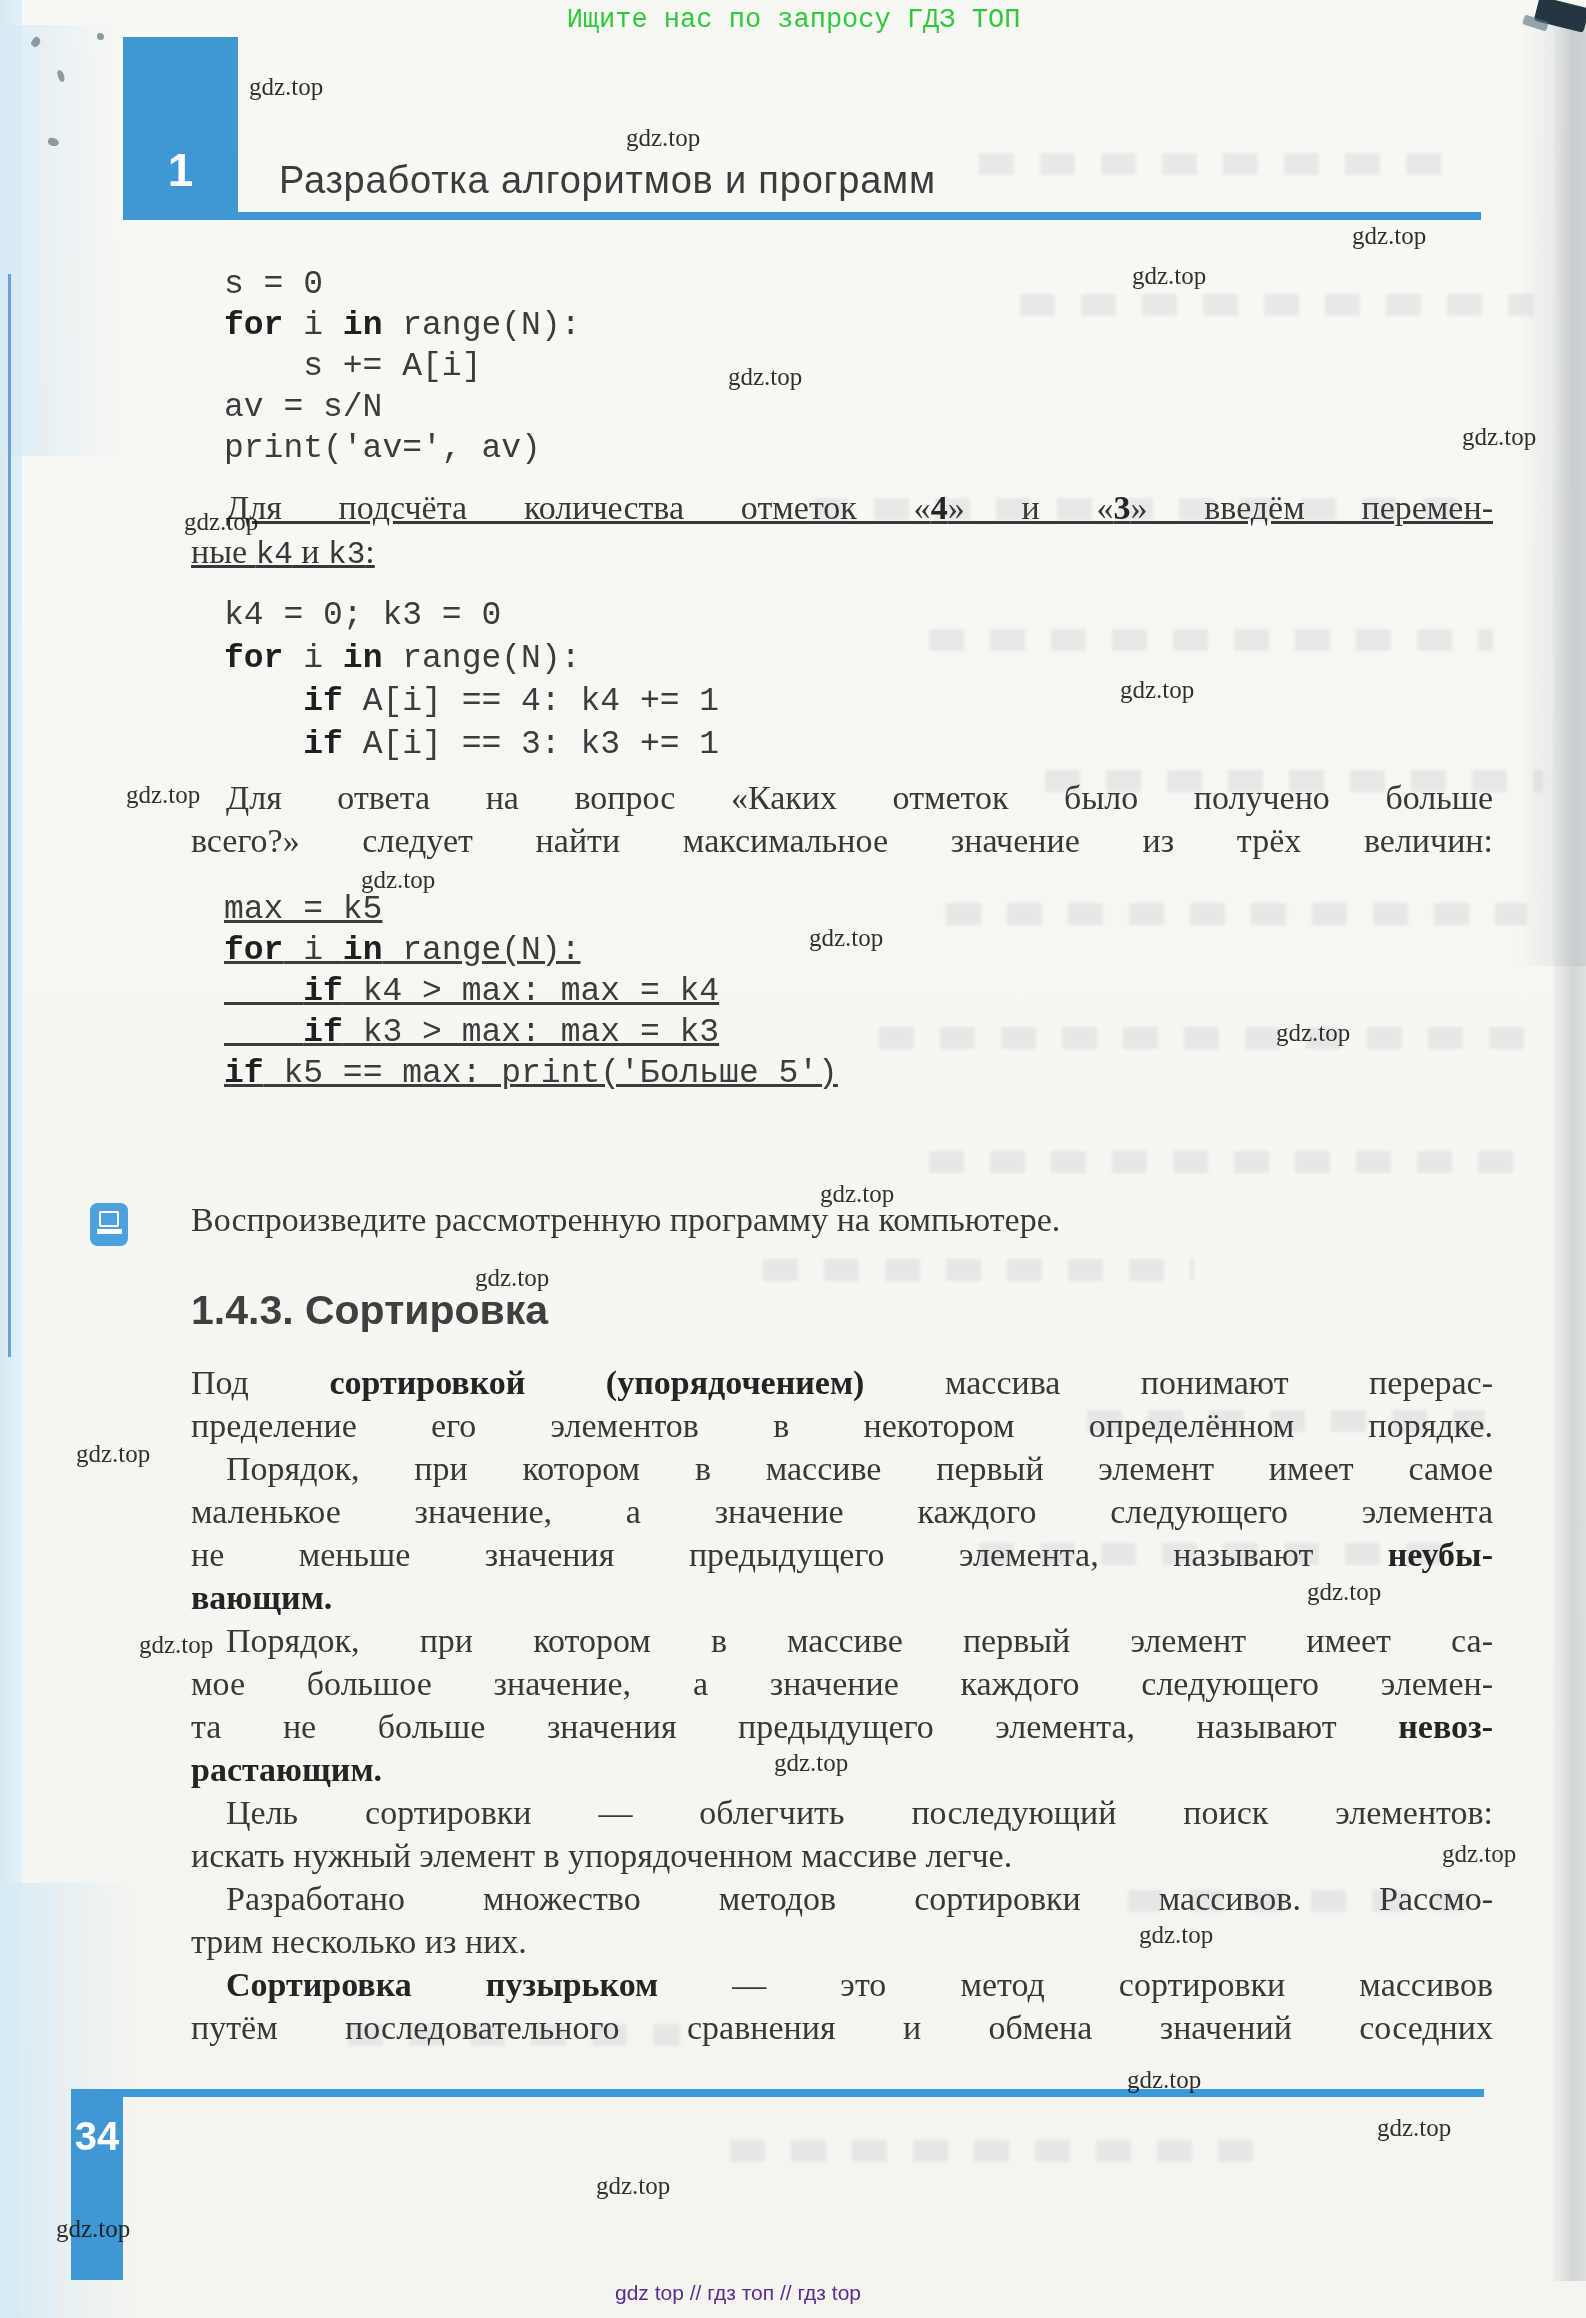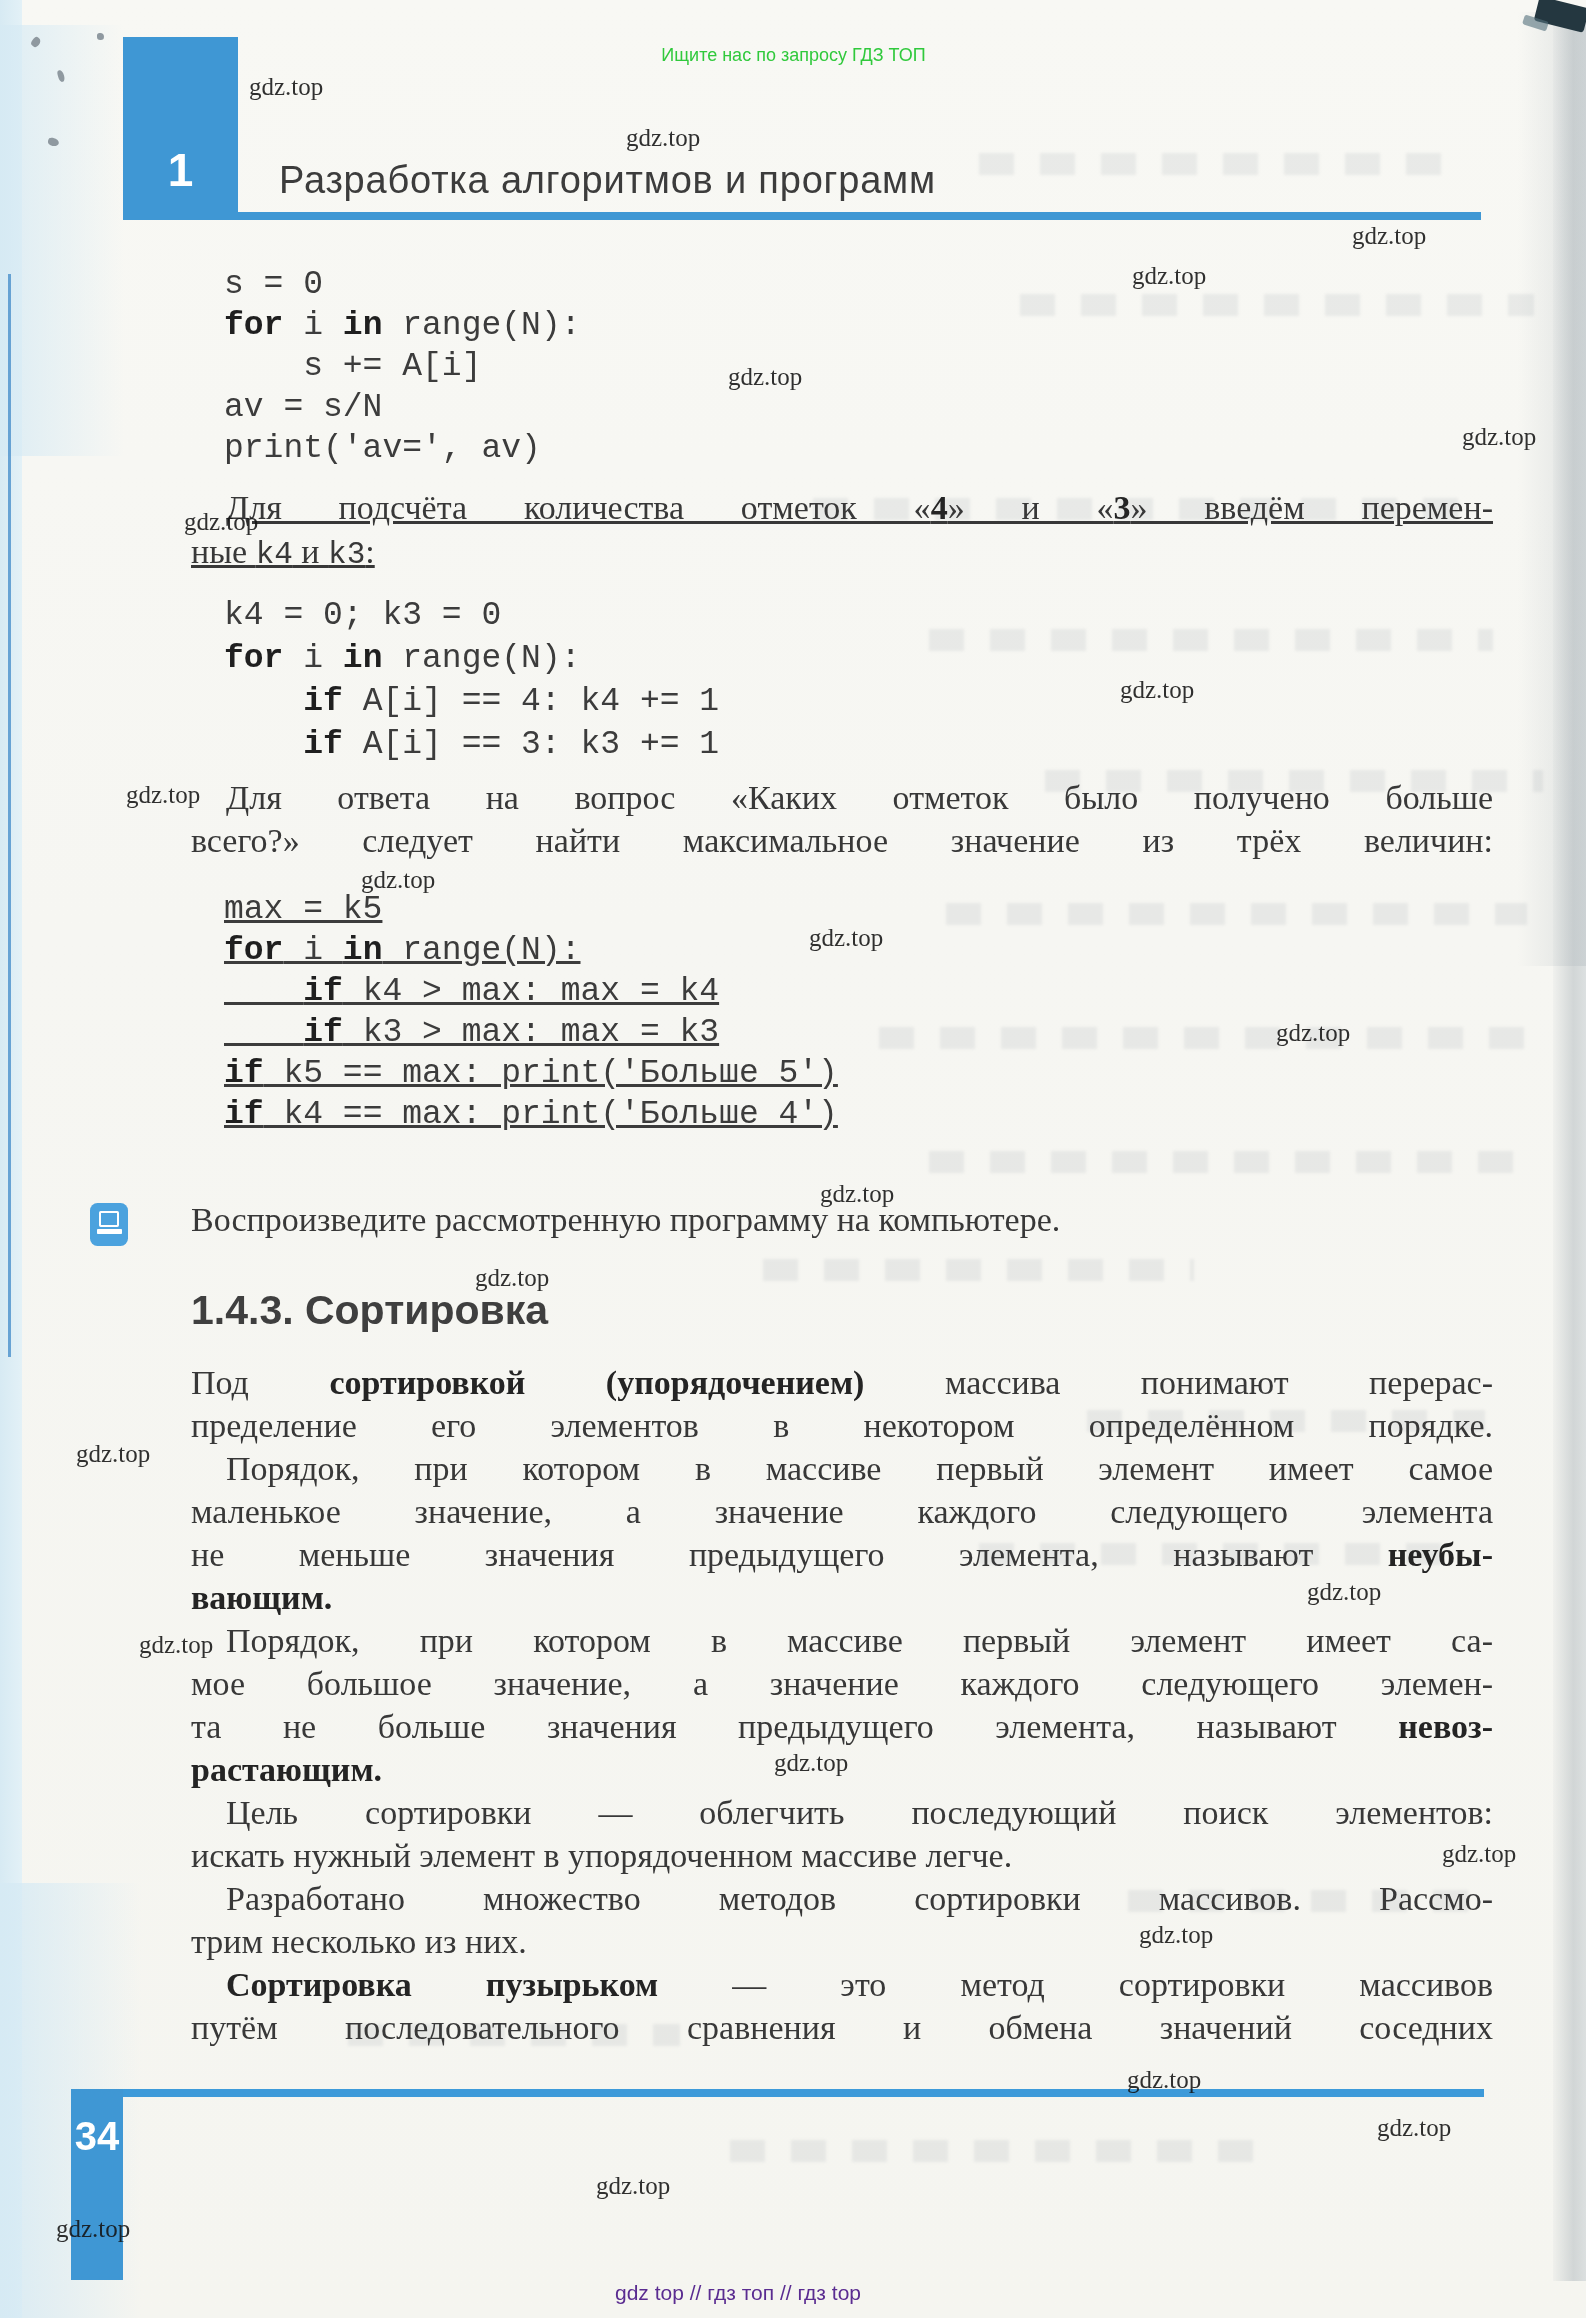--- a/index.html
+++ b/index.html
@@ -19,21 +19,21 @@
     background:linear-gradient(90deg,rgba(194,201,205,.2),#b4bcc0 60%,#c9d0d4);}
   .right-band2{position:absolute;left:1518px;top:12.4px;width:69px;height:954px;opacity:.5;
     background:linear-gradient(90deg,rgba(174,183,188,0),rgba(174,183,188,.7));}
   .corner-mark{position:absolute;left:1536px;top:1.7px;width:51px;height:25px;background:#243740;transform:rotate(14deg);border-radius:3.3px;}
   .corner-mark2{position:absolute;left:1523px;top:18px;width:25px;height:10px;background:#54707c;opacity:.6;transform:rotate(18deg);border-radius:2.5px;}
   .speck{position:absolute;background:#8f99a0;border-radius:40% 60% 50% 50%;}
   .ghost{position:absolute;height:21.6px;filter:blur(1.7px);opacity:.12;pointer-events:none;
     background:repeating-linear-gradient(90deg,rgba(110,122,134,.9) 0 35px,rgba(110,122,134,0) 35px 61px);}
   
   .banner{position:absolute;top:5px;left:0;width:100%;text-align:center;
-    font-family:Liberation Sans, sans-serif;font-size:18px;color:#30c93c;margin-top:40px;}
+    font-family:Liberation Mono, monospace;font-size:27px;color:#30c93c;}
   .chapter-tab{position:absolute;left:123px;top:37px;width:115px;height:177px;background:#3f97d4;}
   .chapter-num{position:absolute;left:0;top:106px;width:100%;text-align:center;
     font-family:"Liberation Sans",sans-serif;font-weight:bold;font-size:46px;color:#ffffff;}
   .chapter-title{position:absolute;left:279px;top:159px;
     font-family:"Liberation Sans",sans-serif;font-size:38px;letter-spacing:0.8px;color:#3c3c3c;white-space:nowrap;}
   .chapter-rule{position:absolute;left:123px;top:212px;width:1358px;height:8.3px;background:#3f97d4;}
   .codeblock{position:absolute;left:224px;font-family:"Liberation Mono",monospace;font-size:33px;color:#3c3c3c;}
   .codeblock .cline{height:41px;line-height:41px;white-space:pre;}
   #code2 .cline{height:43px;line-height:43px;}
   #code3 .cline{height:41px;line-height:41px;text-decoration:underline;}
@@ -127,21 +127,20 @@
       <div class="pline just ind"><span class="">Для ответа на вопрос «Каких отметок было получено больше</span></div>
       <div class="pline just"><span class="">всего?» следует найти максимальное значение из трёх величин:</span></div>
     </div>
 
   <div id="code3" class="codeblock" style="top:889px;">
       <div class="cline"><span>max = k5</span></div>
       <div class="cline"><span class="kw">for</span><span> i </span><span class="kw">in</span><span> range(N):</span></div>
       <div class="cline"><span>    </span><span class="kw">if</span><span> k4 &gt; max: max = k4</span></div>
       <div class="cline"><span>    </span><span class="kw">if</span><span> k3 &gt; max: max = k3</span></div>
       <div class="cline"><span class="kw">if</span><span> k5 == max: print('Больше 5')</span></div>
-      <div class="cline"><span class="kw">if</span><span> k4 == max: print('Больше 4')</span></div>
     </div>
 
   <div class="pc-icon">
     <div class="pc-screen"></div>
     <div class="pc-base"></div>
   </div>
   <div class="task-row-text">Воспроизведите рассмотренную программу на компьютере.</div>
 
   <div class="section-heading">1.4.3. Сортировка</div>
 

